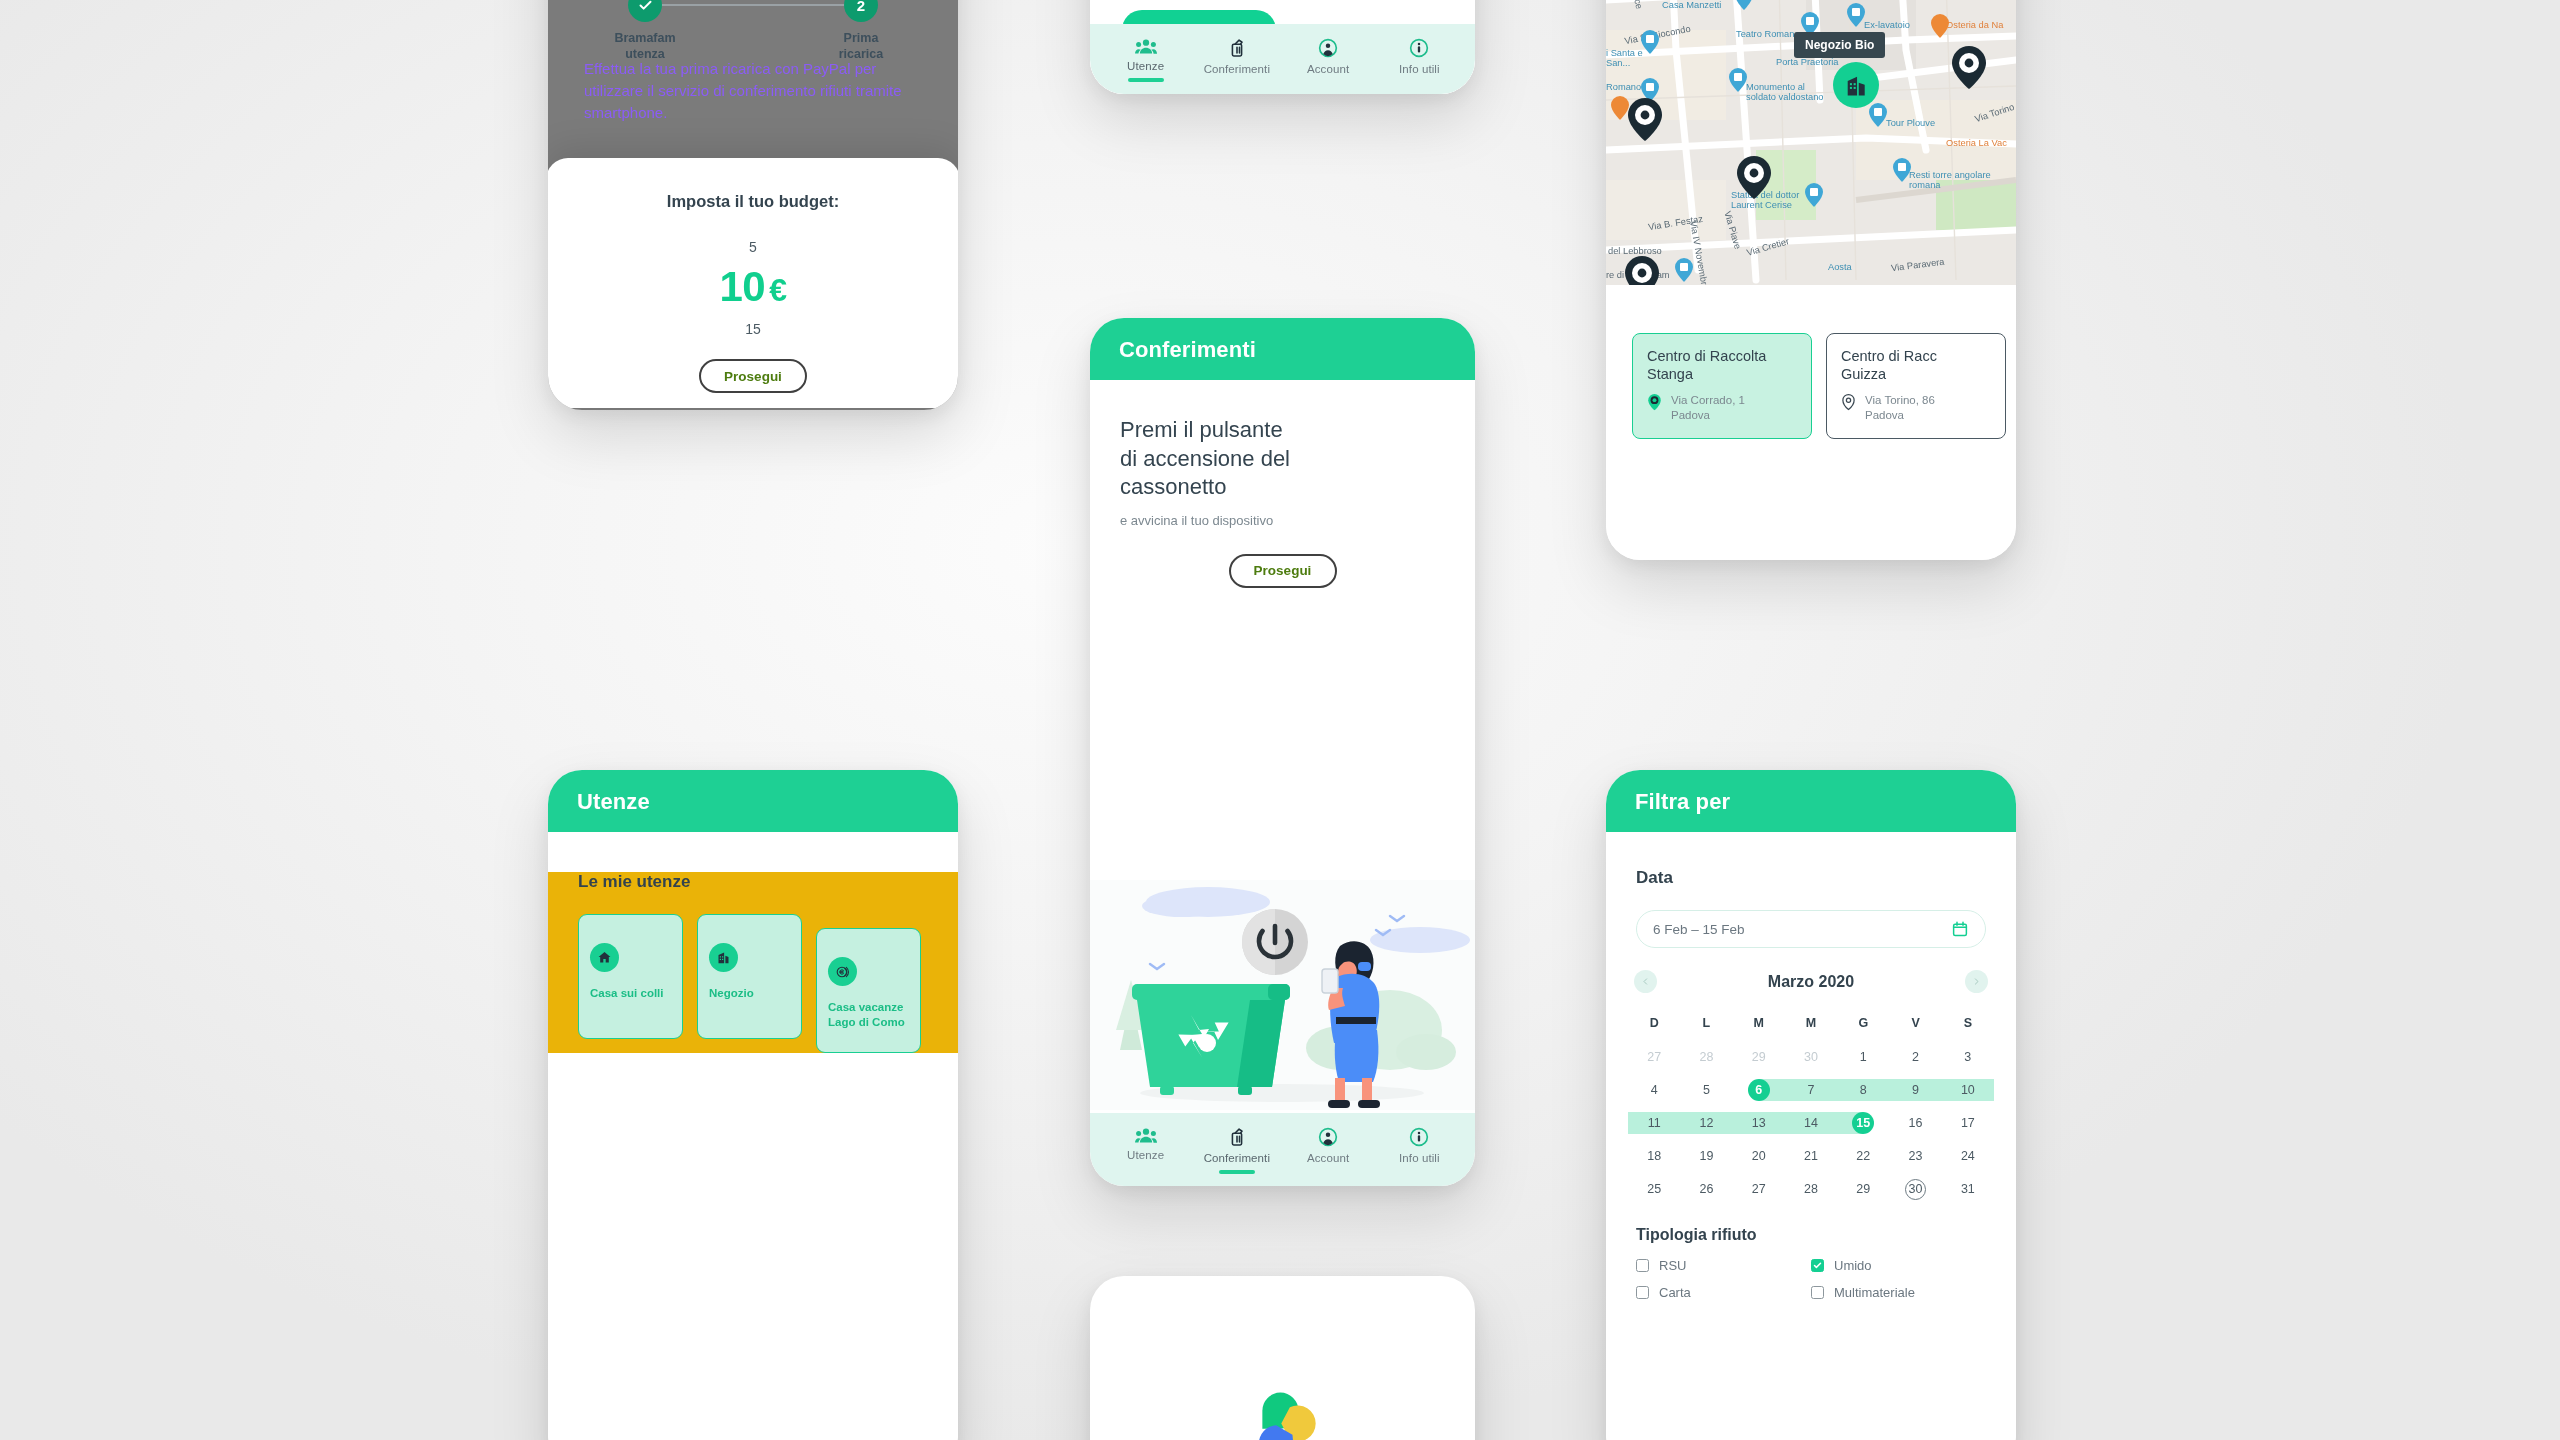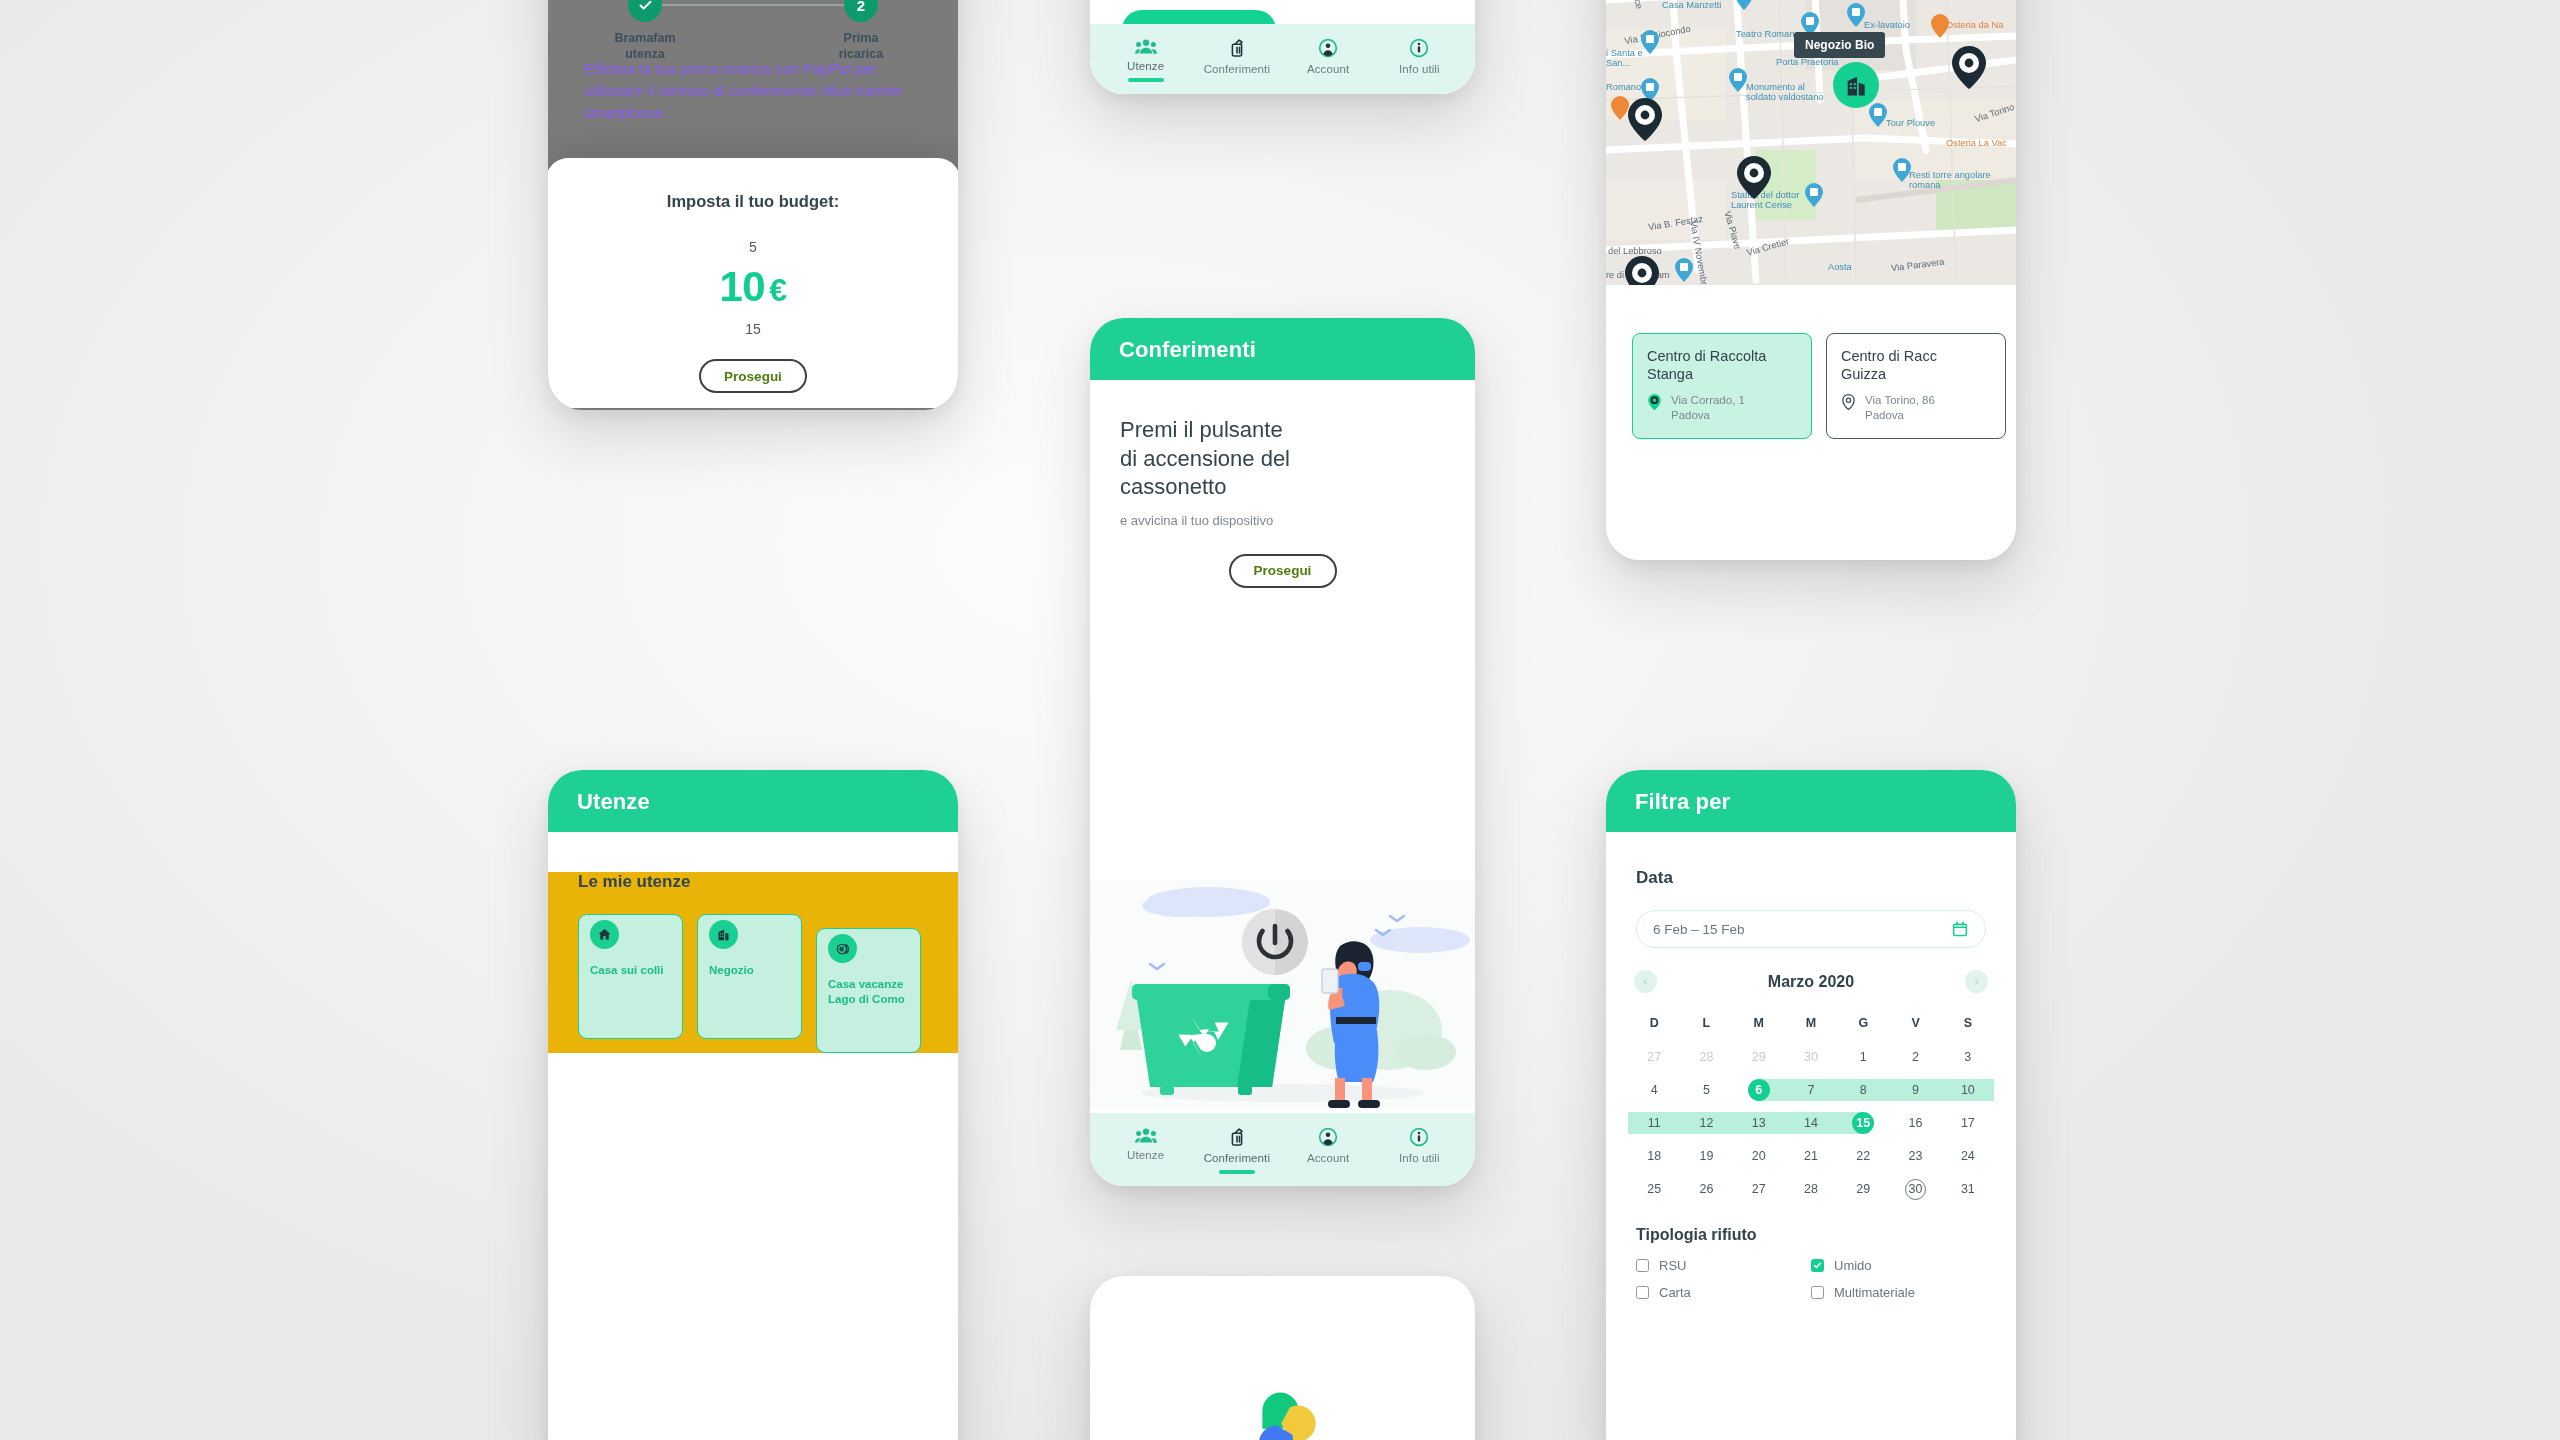--- a/index.html
+++ b/index.html
@@ -86,21 +86,21 @@
   }
 
   
   #phone-utenze { left:548px; top:770px; width:410px; height:700px; }
   #phone-utenze .appbar { height:62px; }
   .sect-title { font-size:17px; font-weight:bold; color:#33434e; margin:40px 0 0 30px; }
   .util-grid { display:flex; flex-wrap:wrap; gap:14px; padding:22px 30px 0 30px; }
   .util-card {
     width:105px; height:125px;
     background:#c5f0e0; border:1.6px solid #19cf92; border-radius:9px;
-    padding:5px 11px;
+    padding:28px 11px;
   }
   .util-icon {
     width:29px; height:29px; border-radius:50%; background:#19cf92;
     display:flex; align-items:center; justify-content:center;
   }
   .util-name { margin-top:14px; font-size:11.5px; font-weight:bold; color:#1bbd86; line-height:1.32; }
 
   
   #phone-top-nav { left:1090px; top:-156px; width:385px; height:250px; }
   #phone-top-nav .screen-body { height:100%; background:#fff; position:relative; }

